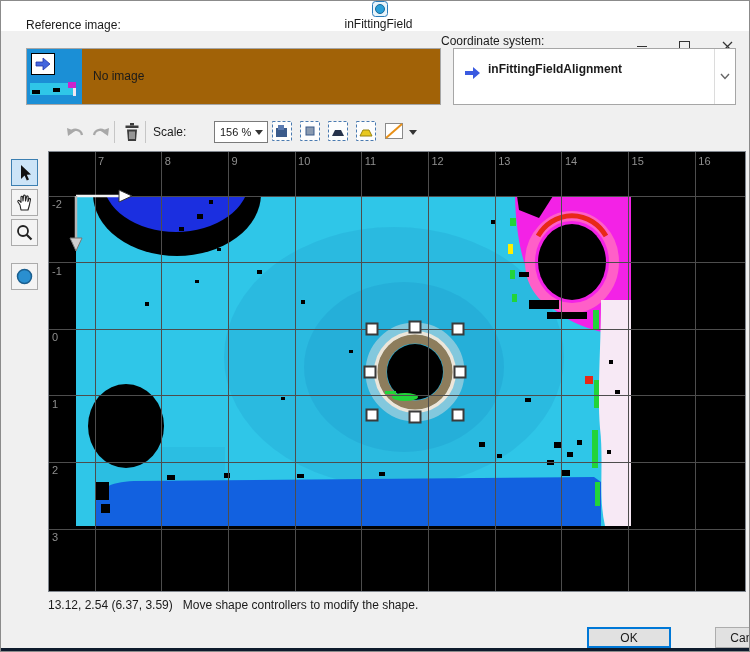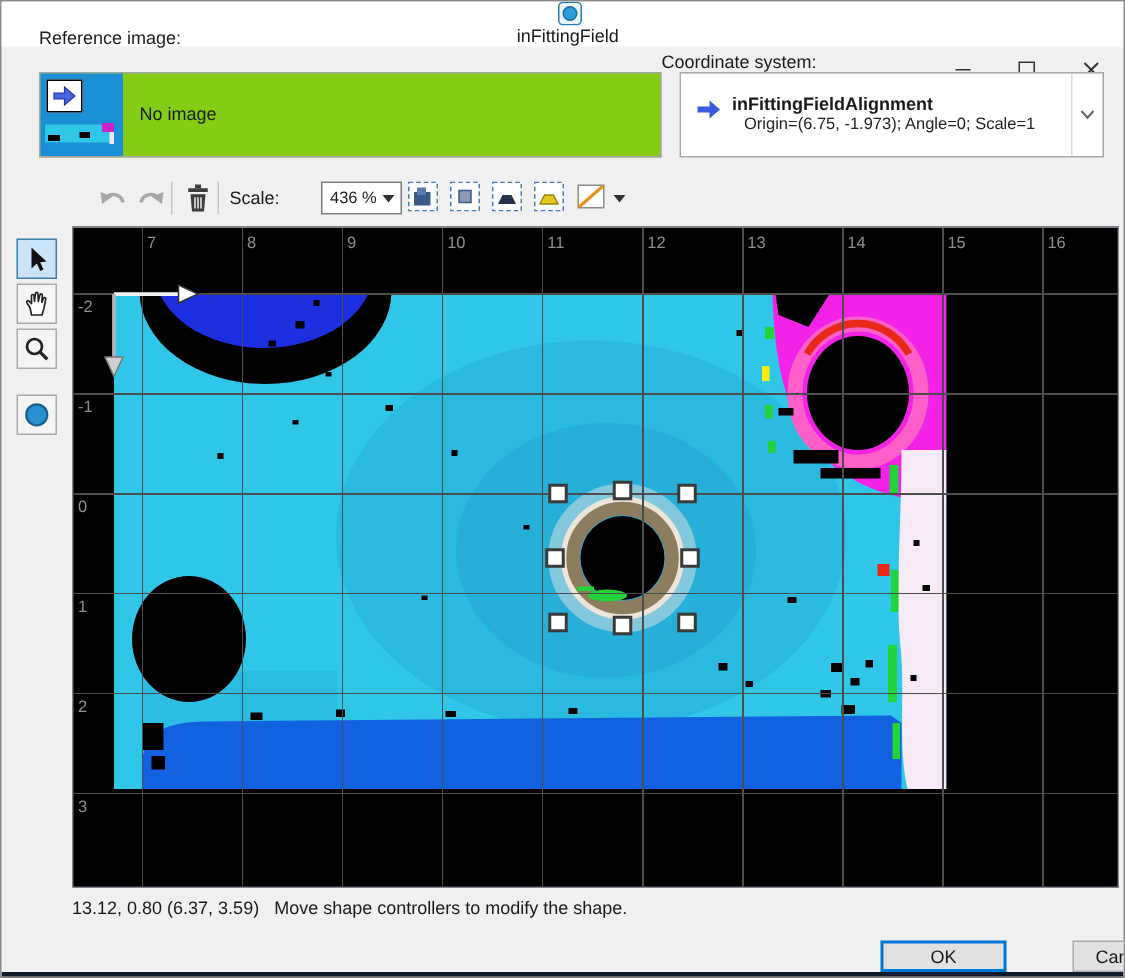--- a/index.html
+++ b/index.html
@@ -13,21 +13,21 @@
   .title-icon{width:16px;height:16px;margin-left:9px;flex:0 0 auto;}
   .title-text{font-size:12px;margin-left:7px;}
   .win-controls{margin-left:auto;display:flex;height:30px;}
   .win-btn{width:43px;height:30px;display:flex;align-items:center;justify-content:center;cursor:default;}
   .glyph-min{width:10px;height:1px;background:#333;}
   .glyph-max{width:9px;height:9px;border:1px solid #333;}
   
   .section-label{position:absolute;font-size:12px;}
   .lbl-ref{left:25px;top:17px;}
   .lbl-coord{left:440px;top:33px;}
-  .refbox{position:absolute;left:25px;top:47px;width:415px;height:57px;background:#84cc16;border:1px solid #a6a6a6;box-sizing:border-box;}
+  .refbox{position:absolute;left:25px;top:47px;width:415px;height:57px;background:#a16207;border:1px solid #a6a6a6;box-sizing:border-box;}
   .thumb{position:absolute;left:0;top:0;width:55px;height:55px;background:var(--thumb-blue,#1b8fd6);}
   .thumb-inner-frame{position:absolute;left:4px;top:4px;width:22px;height:20px;background:#fff;border:1px solid #000;}
   .noimage{position:absolute;left:66px;top:20px;font-size:12px;}
   .coordbox{position:absolute;left:452px;top:47px;width:283px;height:57px;background:#fff;border:1px solid #a6a6a6;box-sizing:border-box;padding-left:20px;}
   .coord-chevron{position:absolute;right:0;top:0;width:20px;height:100%;border-left:1px solid #dcdcdc;display:flex;align-items:center;justify-content:center;}
   .coord-arrow{position:absolute;left:9px;top:16px;}
   .coord-name{position:absolute;left:34px;top:13px;font-size:12px;font-weight:bold;}
   .coord-details{position:absolute;left:42px;top:28px;font-size:11px;color:#222;}
   
   .toolbar{position:absolute;left:0;top:115px;width:100%;height:32px;margin-left:10px;}
@@ -99,21 +99,20 @@
     </div>
     <div class="noimage">No image</div>
   </div>
 
   <div class="section-label lbl-coord">Coordinate system:</div>
   <div class="coordbox">
     <svg class="coord-arrow" width="20" height="16" viewBox="0 0 20 16">
       <polygon points="2,6 10,6 10,2 17,8 10,14 10,10 2,10" fill="#3a5ae0"></polygon>
     </svg>
     <div class="coord-name">inFittingFieldAlignment</div>
-    <div class="coord-details">Origin=(6.75, -1.973); Angle=0; Scale=1</div>
     <div class="coord-chevron">
       <svg width="10" height="7" viewBox="0 0 10 7">
         <polyline points="1,1 5,5.5 9,1" fill="none" stroke="#666" stroke-width="1.4"></polyline>
       </svg>
     </div>
   </div>
 
   <div class="toolbar">
     <div class="tbtn" style="left:52px">
       <svg width="20" height="18" viewBox="0 0 20 18">
@@ -132,21 +131,21 @@
       <svg width="18" height="20" viewBox="0 0 18 20">
         <rect x="7" y="1" width="4" height="2.5" fill="#3c3c3c"></rect>
         <rect x="2.5" y="3.5" width="13" height="2.5" fill="#3c3c3c"></rect>
         <path d="M4 7.5 L14 7.5 L13 19 L5 19 Z" fill="#3c3c3c"></path>
         <path d="M7 9.5 V17 M9 9.5 V17 M11 9.5 V17" stroke="#f0f0f0" stroke-width="1"></path>
       </svg>
     </div>
     <div class="tsep" style="left:134px"></div>
     <span class="scale-label">Scale:</span>
     <div class="scale-combo">
-      <span class="scale-value">436 %</span>
+      <span class="scale-value">156 %</span>
       <span class="combo-caret"></span>
     </div>
     <div class="fitbtn" style="left:260px">
       <svg width="20" height="20" viewBox="0 0 20 20">
         <rect x="0.5" y="0.5" width="19" height="19" fill="#fdfdfd" stroke="#4a7ab0" stroke-dasharray="3 2"></rect>
         <rect x="4" y="7" width="11" height="9" fill="#3a5a8a"></rect>
         <rect x="6" y="4" width="6" height="5" fill="#5a7ab0"></rect>
       </svg>
     </div>
     <div class="fitbtn" style="left:288px">
@@ -328,19 +327,19 @@
         <rect class="handle" x="403.5" y="171.5" width="11" height="11"></rect>
         <rect class="handle" x="315.5" y="214.5" width="11" height="11"></rect>
         <rect class="handle" x="405.5" y="214.5" width="11" height="11"></rect>
         <rect class="handle" x="317.5" y="257.5" width="11" height="11"></rect>
         <rect class="handle" x="360.5" y="259.5" width="11" height="11"></rect>
         <rect class="handle" x="403.5" y="257.5" width="11" height="11"></rect>
       </g>
     </svg>
   </div>
 
-  <div class="statusbar"><span>13.12, 0.80 (6.37, 3.59)</span><span class="hint">Move shape controllers to modify the shape.</span></div>
+  <div class="statusbar"><span>13.12, 2.54 (6.37, 3.59)</span><span class="hint">Move shape controllers to modify the shape.</span></div>
 
   <div class="btn btn-ok">OK</div>
   <div class="btn btn-cancel">Cancel</div>
 
   <div class="bottom-strip"></div>
 </div>
 
 </body></html>

